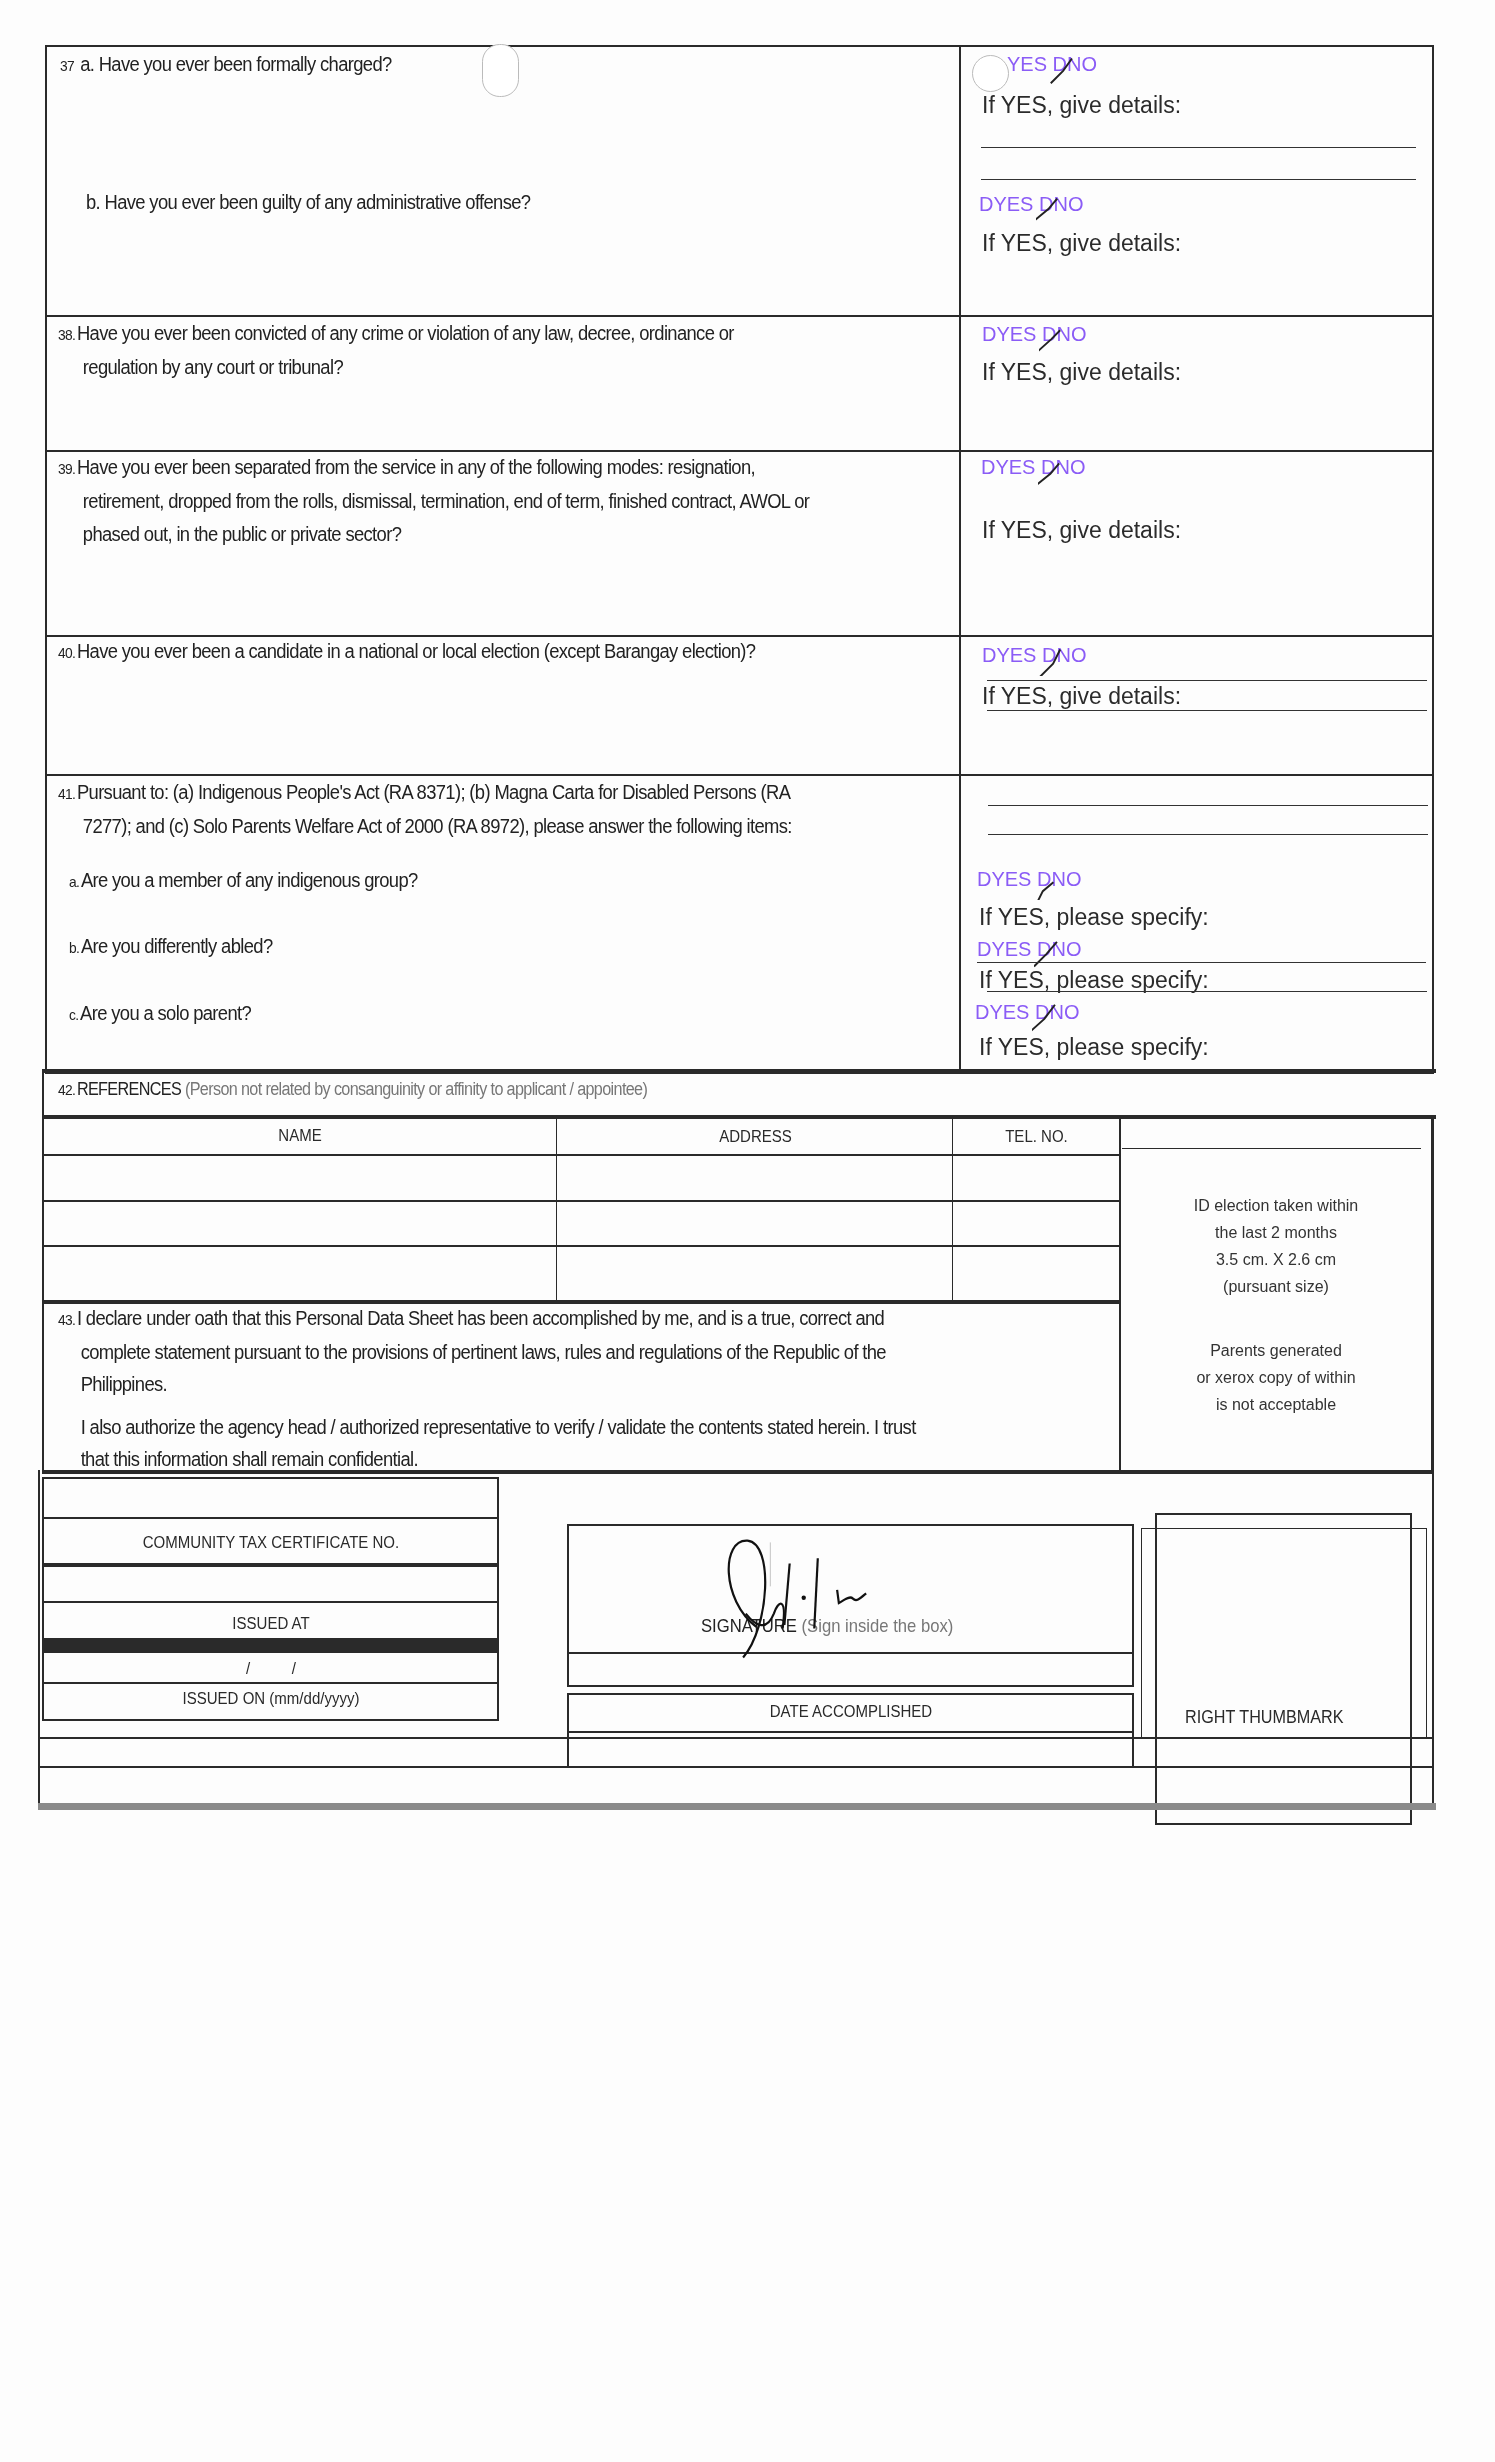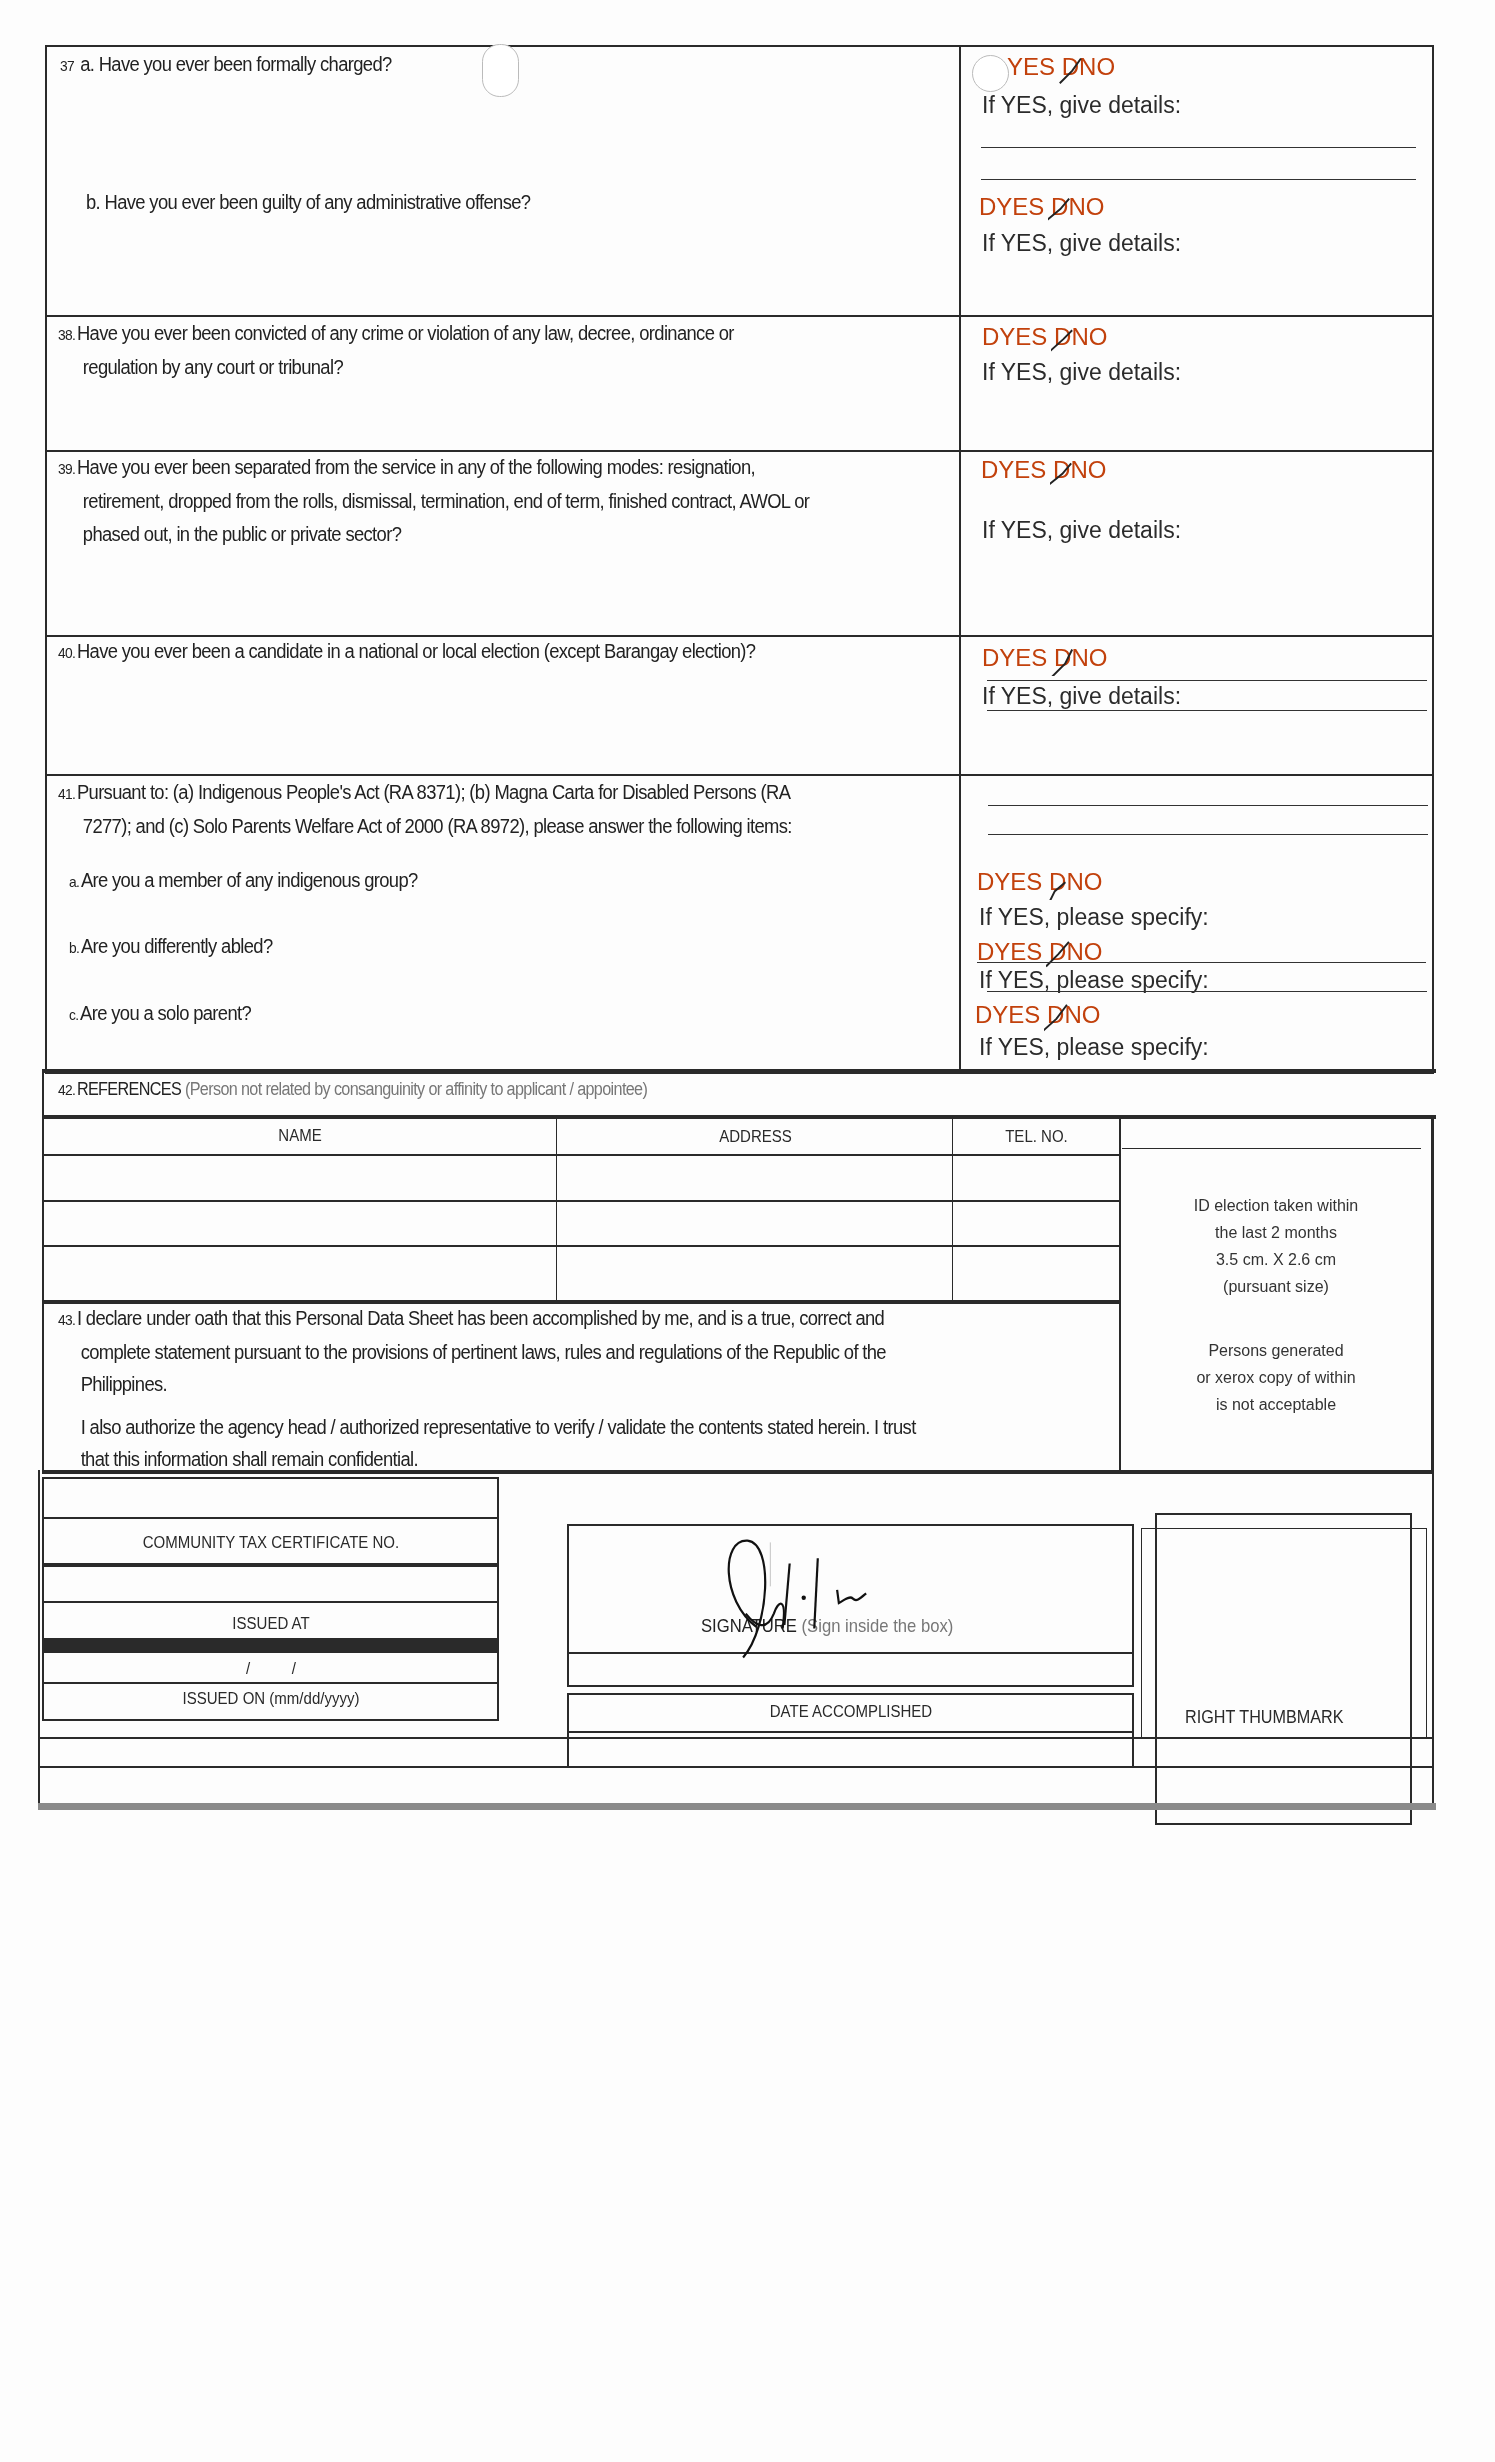--- a/index.html
+++ b/index.html
@@ -8,21 +8,21 @@
   .abs { position:absolute; }
   .box { position:absolute; border:2.6px solid #2a2a2a; box-sizing:border-box; }
   .hl { position:absolute; height:0; border-top:2.6px solid #2a2a2a; }
   .hl.thin { border-top-width:1.8px; }
   .hl.thick { border-top-width:4.4px; }
   .vl { position:absolute; width:0; border-left:2.6px solid #2a2a2a; }
   .vl.thin { border-left-width:1.8px; }
   .q { position:absolute; font-family:"Liberation Sans", sans-serif; font-size:20px; letter-spacing:-0.7px;
        line-height:33px; color:#222; transform:scaleX(0.92); transform-origin:left top; }
   .num { font-size:15px; margin-right:1.8px; }
-  .ans { position:absolute; font-family:"Liberation Sans", sans-serif; font-size:24px; color:#c2410c; }
+  .ans { position:absolute; font-family:"Liberation Sans", sans-serif; font-size:20px; color:#8b5cf6; }
   .ans .no { position:relative; }
   .ans .no .tick { position:absolute; left:-3.5px; top:1.8px; width:30px; height:30px; }
   .det { position:absolute; font-size:23px; color:#2b2b2b; }
   .uline { position:absolute; height:0; border-top:1.8px solid #333; }
   .lbl { position:absolute; font-size:16.7px; color:#2a2a2a; text-align:center; transform:scaleX(0.9); }
   .small { position:absolute; font-size:16px; color:#333; text-align:center; line-height:27px; }
   .gray { color:#777; }
   .hole { position:absolute; border-radius:50%; background:#fff; border:0.9px solid #bbb; }
   .cell { position:absolute; }
 </style>
@@ -194,21 +194,21 @@
 <div class="cell" style="left:559px;top:1249px;width:391px;height:49px;"></div>
 <div class="cell" style="left:956px;top:1249px;width:162px;height:49px;"></div>
 
 <div class="hl thin" style="left:1122px;top:1148px;width:299px;"></div>
 <div class="small" style="left:1122px;top:1192px;width:308px;font-size:16px;">
   <div>ID election taken within</div>
   <div>the last  2 months</div>
   <div>3.5 cm. X 2.6 cm</div>
   <div>(pursuant size)</div>
   <div style="height:37px;"></div>
-  <div>Persons generated</div>
+  <div>Parents generated</div>
   <div>or xerox copy of within</div>
   <div>is not acceptable</div>
 </div>
 
 <div class="q" style="left:58px;top:1302px;font-size:20px;line-height:32px;">
   <div><span class="num">43.</span><span>I declare under oath that this Personal Data Sheet has been accomplished by me, and is a true, correct and</span></div>
   <div style="padding-left:24.6px;">complete statement pursuant to the provisions of pertinent laws, rules and regulations of the Republic of the</div>
   <div style="padding-left:24.6px;">Philippines.</div>
   <div style="height:10.6px;"></div>
   <div style="padding-left:24.6px;">I also authorize the agency head / authorized representative to verify / validate the contents stated herein.  I trust</div>

